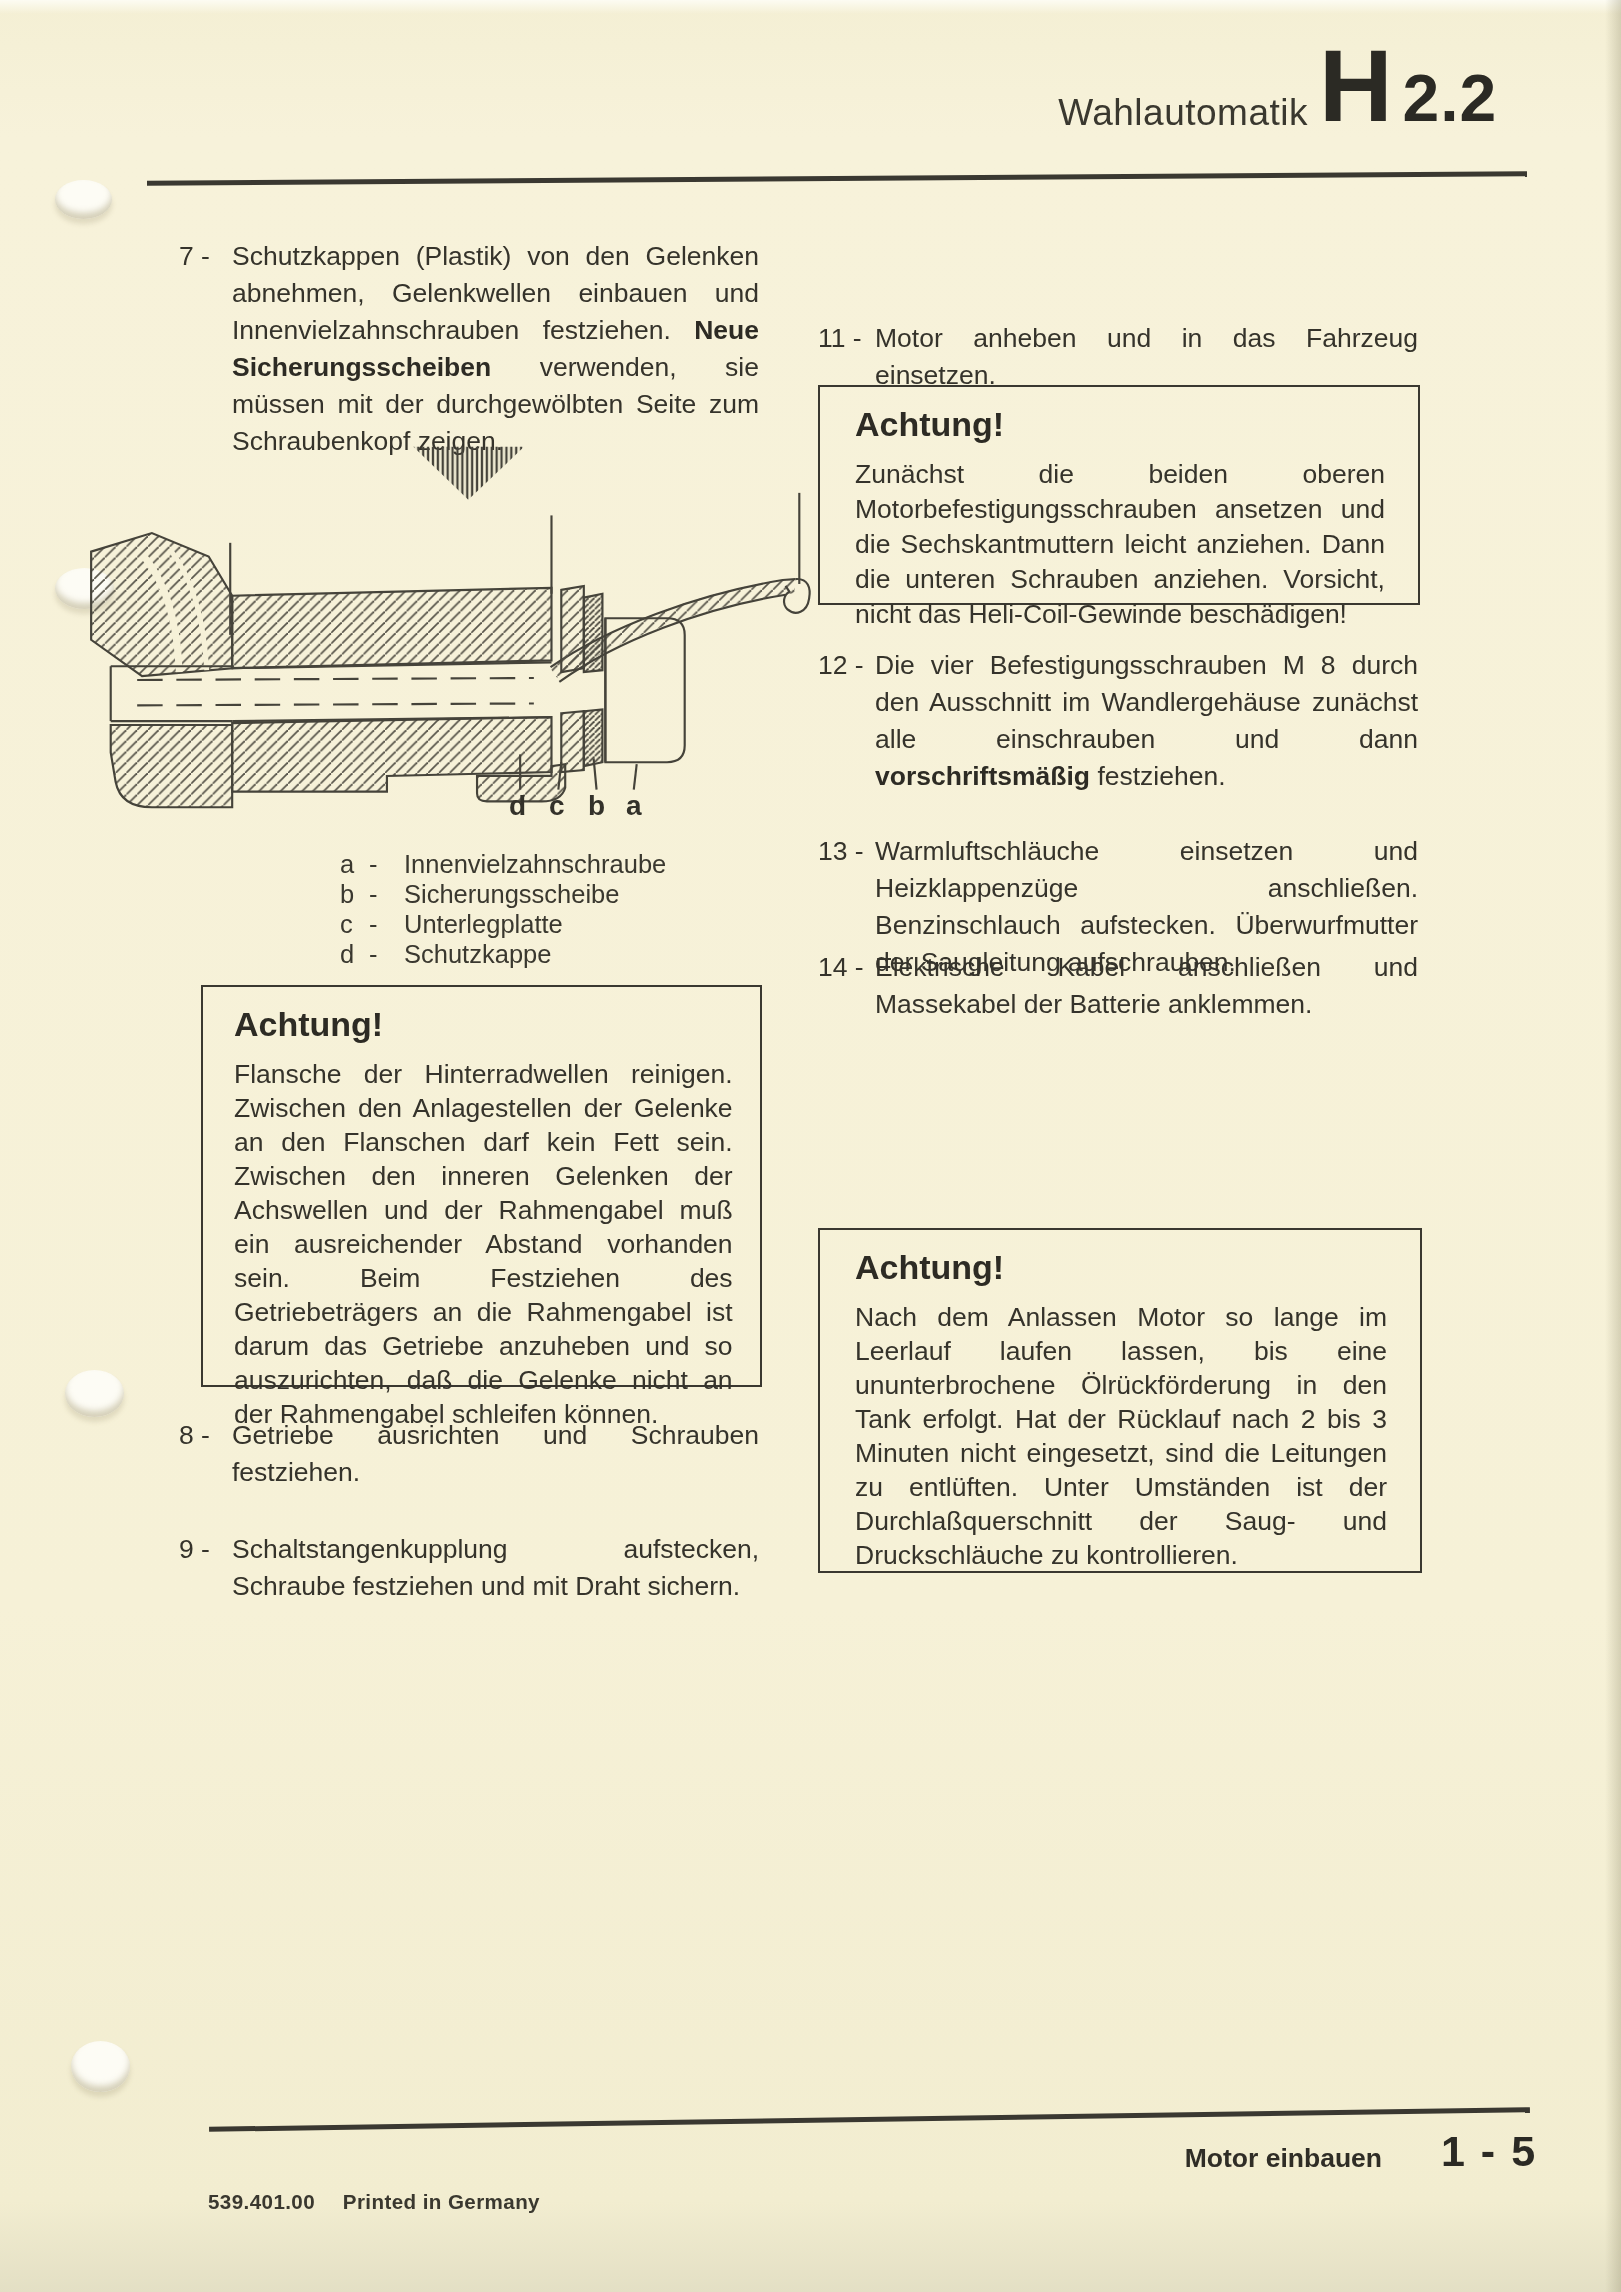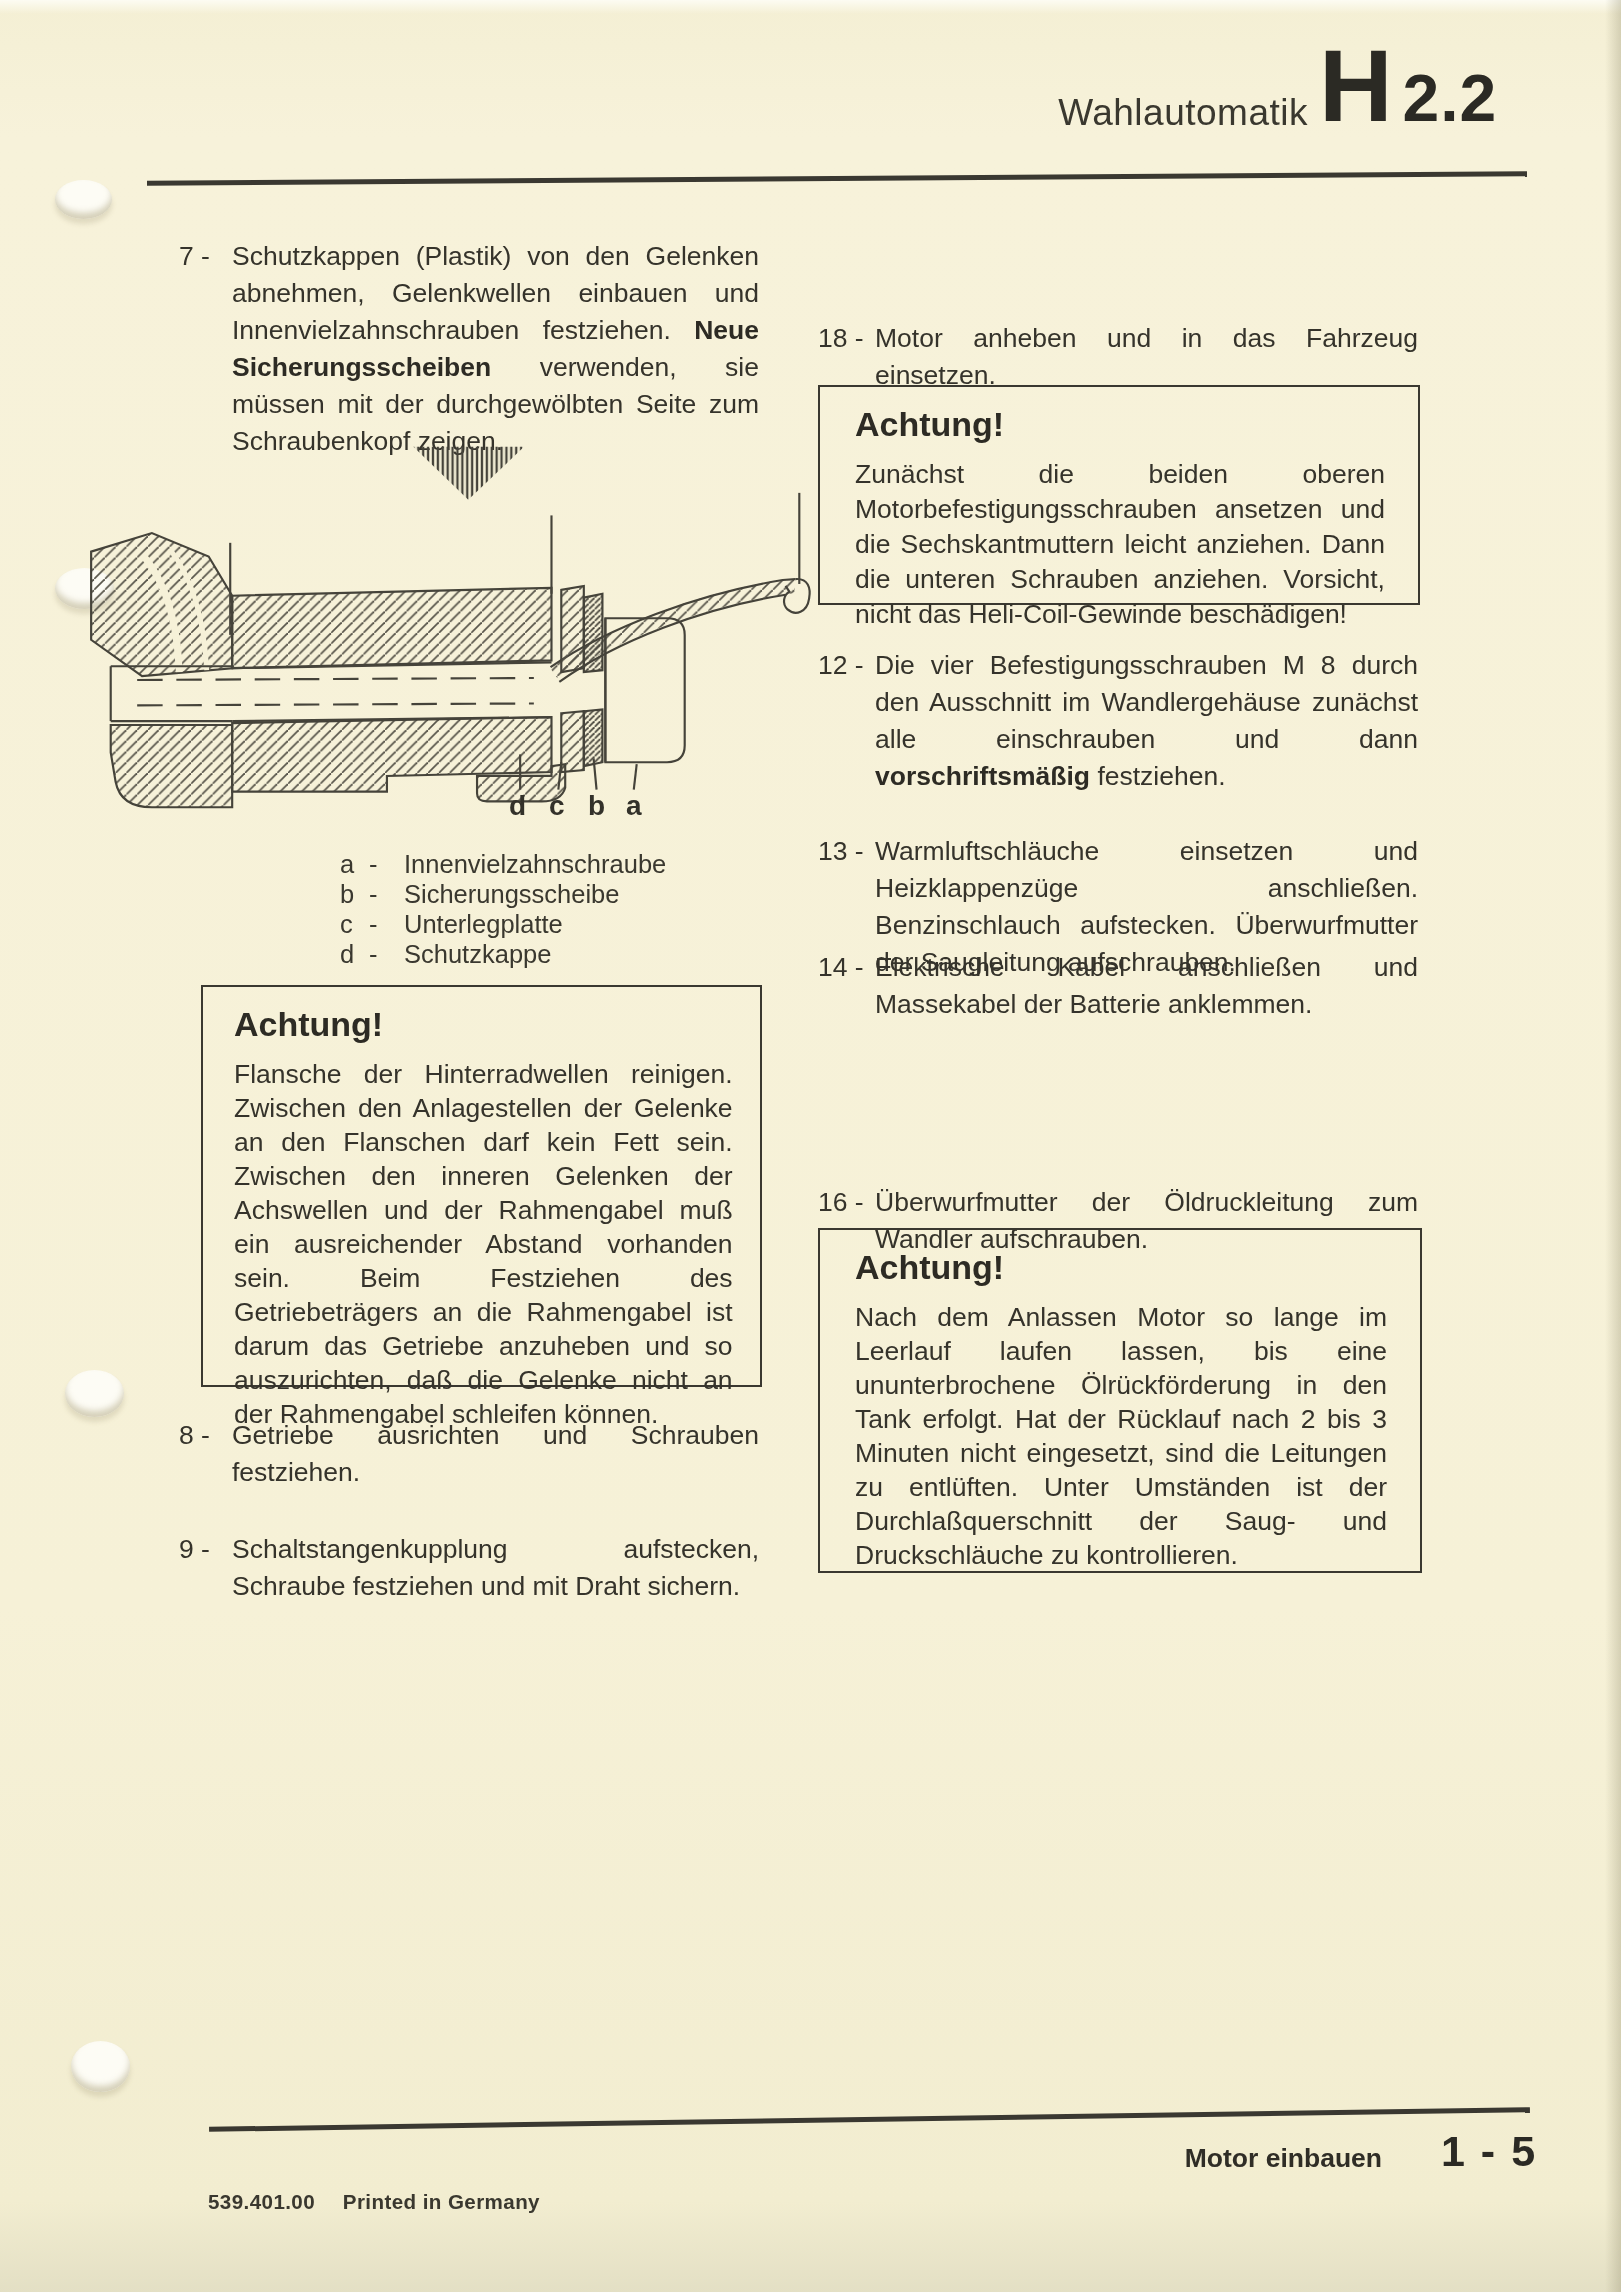--- a/index.html
+++ b/index.html
@@ -184,44 +184,40 @@
   <div class="step col-l" style="left:179px;top:1417px;width:580px;">
     <span class="no">8 -</span>
     <div class="body"><span>Getriebe ausrichten und Schrauben festziehen.</span></div>
   </div>
   <div class="step col-l" style="left:179px;top:1531px;width:580px;">
     <span class="no">9 -</span>
     <div class="body"><span>Schaltstangenkupplung aufstecken, Schraube festziehen und mit Draht sichern.</span></div>
   </div>
 
   <div class="step col-r" style="left:818px;top:320px;width:600px;">
-    <span class="no">18 -</span>
+    <span class="no">11 -</span>
     <div class="body"><span>Motor anheben und in das Fahrzeug einsetzen.</span></div>
   </div>
 
   <div class="caution ca-rt">
     <h3>Achtung!</h3>
     <p>Zunächst die beiden oberen Motorbefestigungsschrauben ansetzen und die Sechskantmuttern leicht anziehen. Dann die unteren Schrauben anziehen. Vorsicht, nicht das Heli-Coil-Gewinde beschädigen!</p>
   </div>
 
   <div class="step col-r" style="left:818px;top:647px;width:600px;">
     <span class="no">12 -</span>
     <div class="body"><span>Die vier Befestigungsschrauben M 8 durch den Ausschnitt im Wandlergehäuse zunächst alle einschrauben und dann </span><b>vorschriftsmäßig</b><span> festziehen.</span></div>
   </div>
   <div class="step col-r" style="left:818px;top:833px;width:600px;">
     <span class="no">13 -</span>
     <div class="body"><span>Warmluftschläuche einsetzen und Heizklappenzüge anschließen. Benzinschlauch aufstecken. Überwurfmutter der Saugleitung aufschrauben.</span></div>
   </div>
   <div class="step col-r" style="left:818px;top:949px;width:600px;">
     <span class="no">14 -</span>
     <div class="body"><span>Elektrische Kabel anschließen und Massekabel der Batterie anklemmen.</span></div>
-  </div>
-  <div class="step col-r" style="left:818px;top:1184px;width:600px;">
-    <span class="no">16 -</span>
-    <div class="body"><span>Überwurfmutter der Öldruckleitung zum Wandler aufschrauben.</span></div>
   </div>
 
   <div class="caution ca-rb">
     <h3>Achtung!</h3>
     <p>Nach dem Anlassen Motor so lange im Leerlauf laufen lassen, bis eine ununterbrochene Ölrückförderung in den Tank erfolgt. Hat der Rücklauf nach 2 bis 3 Minuten nicht eingesetzt, sind die Leitungen zu entlüften. Unter Umständen ist der Durchlaßquerschnitt der Saug- und Druckschläuche zu kontrollieren.</p>
   </div>
 
   <div class="ft-rule"></div>
   <div class="ft-chapter">Motor einbauen</div>
   <div class="ft-page">1 - 5</div>

